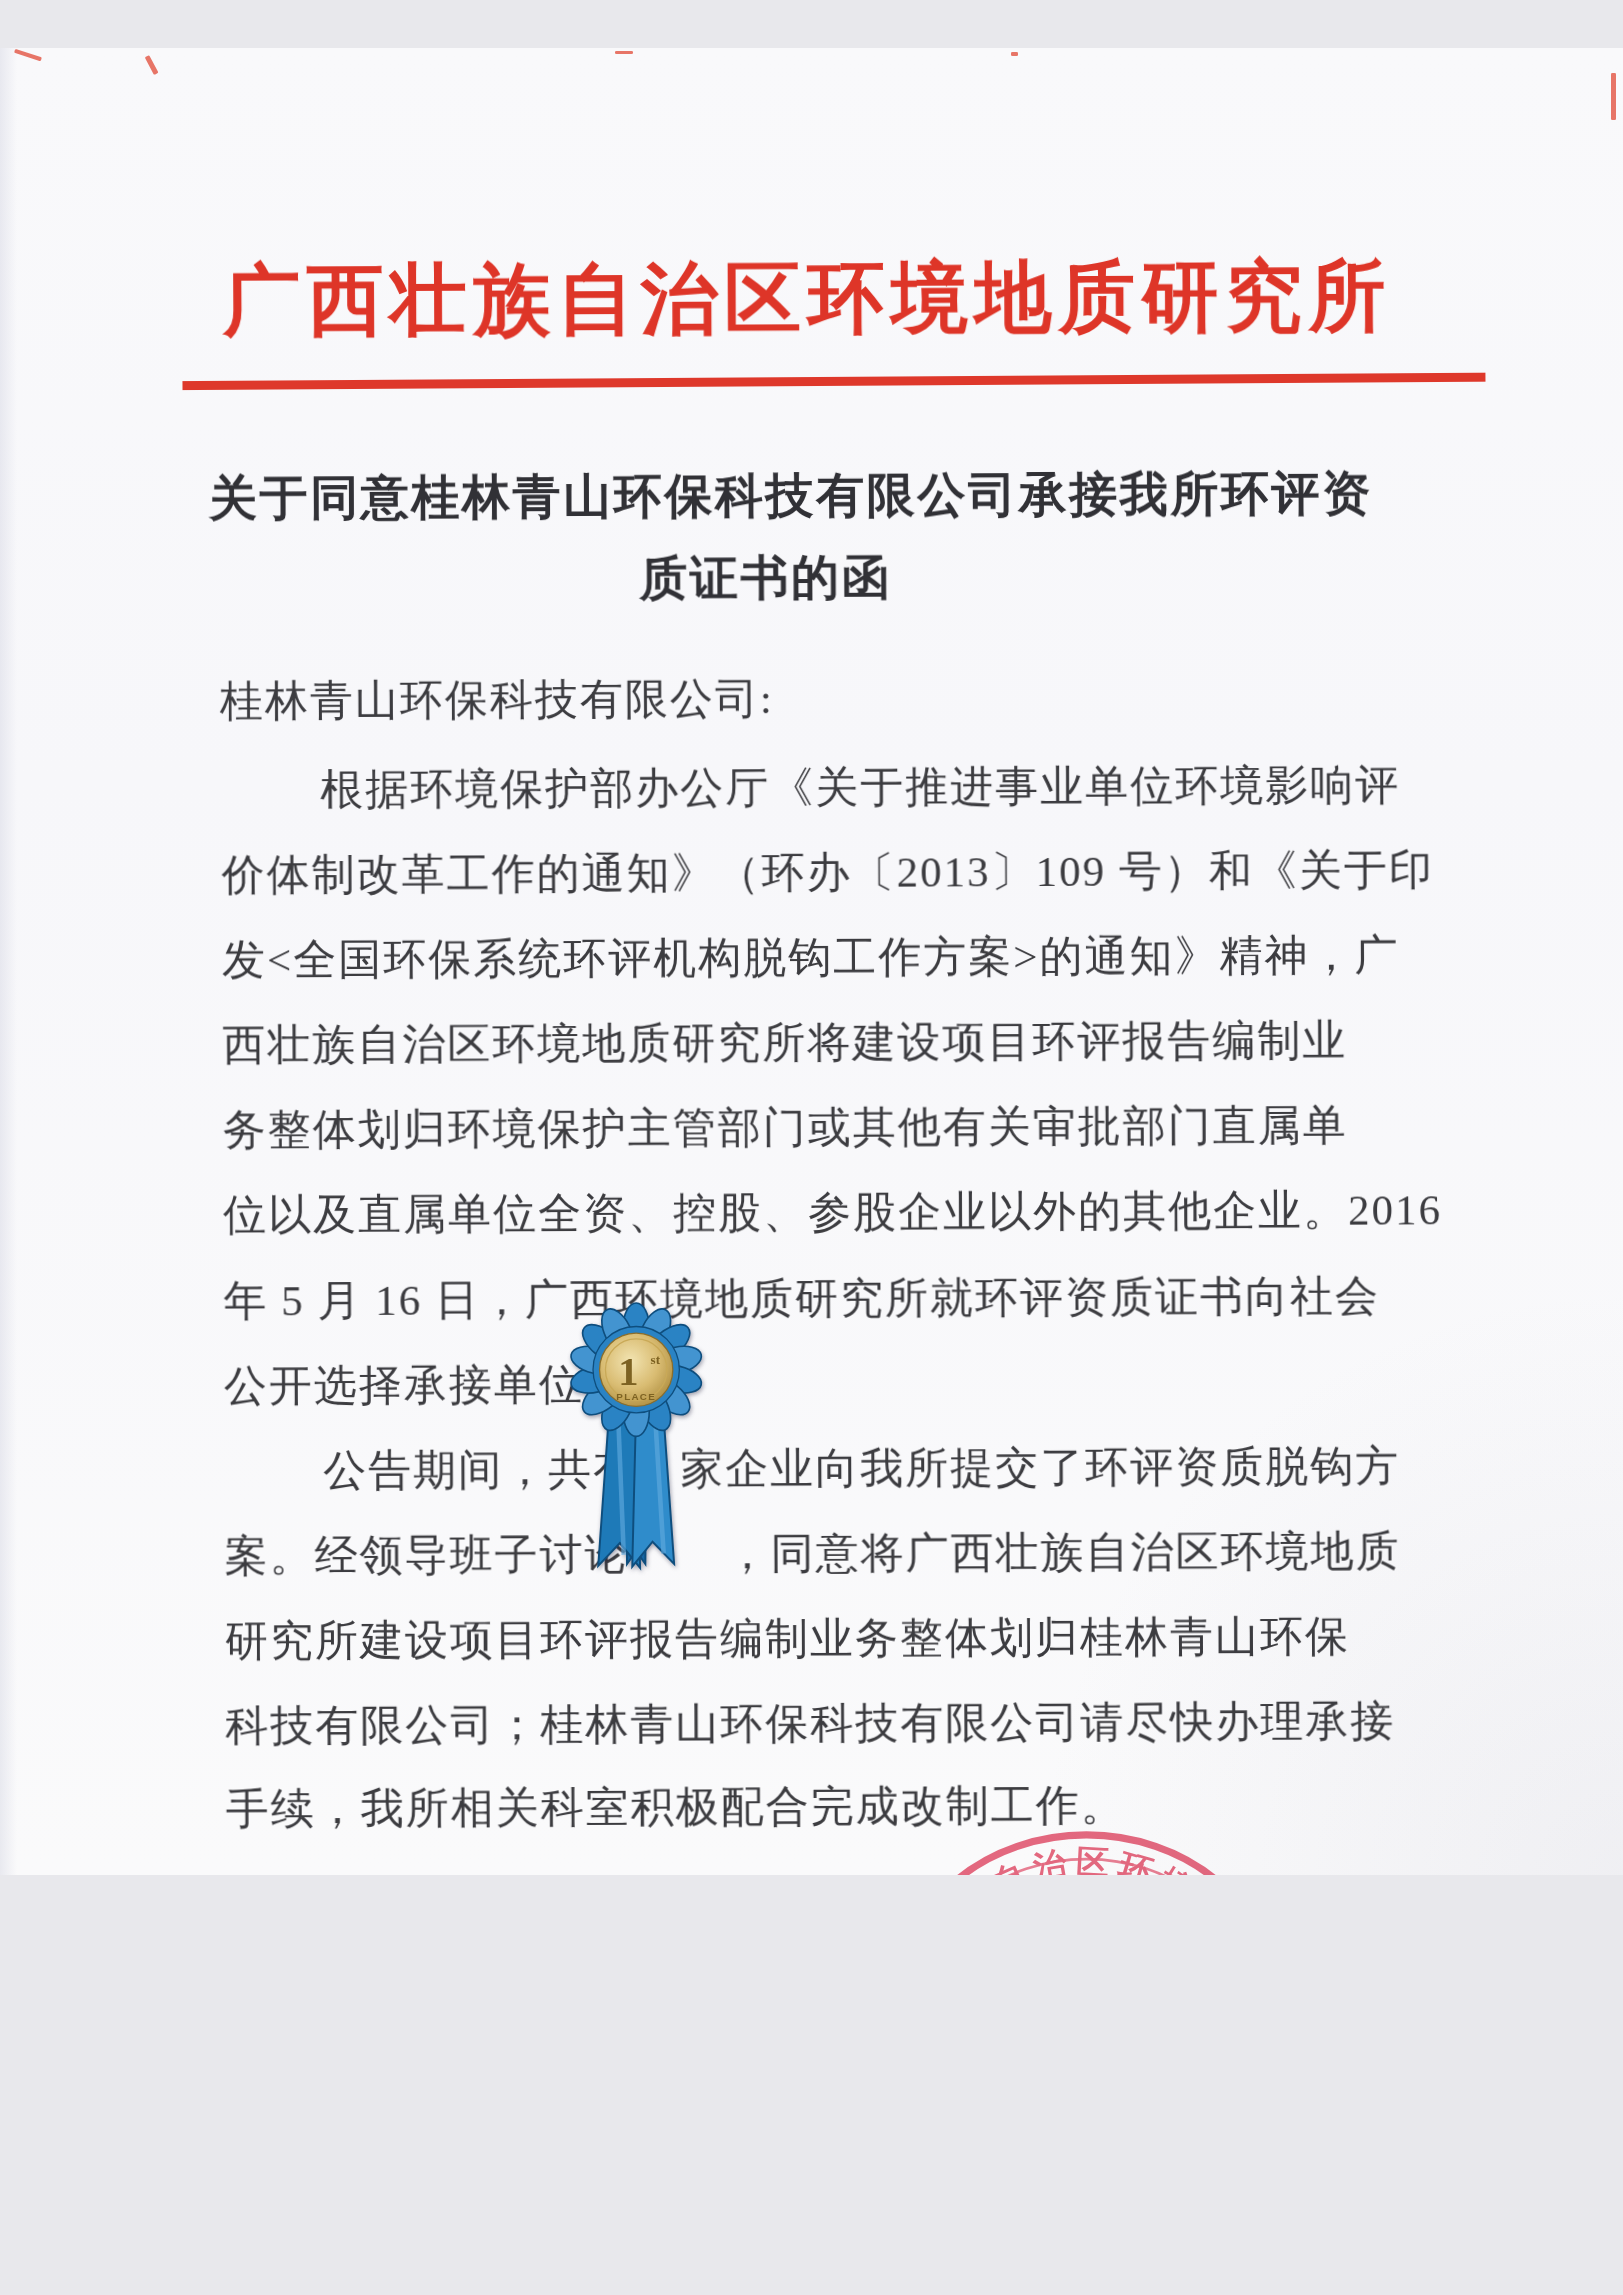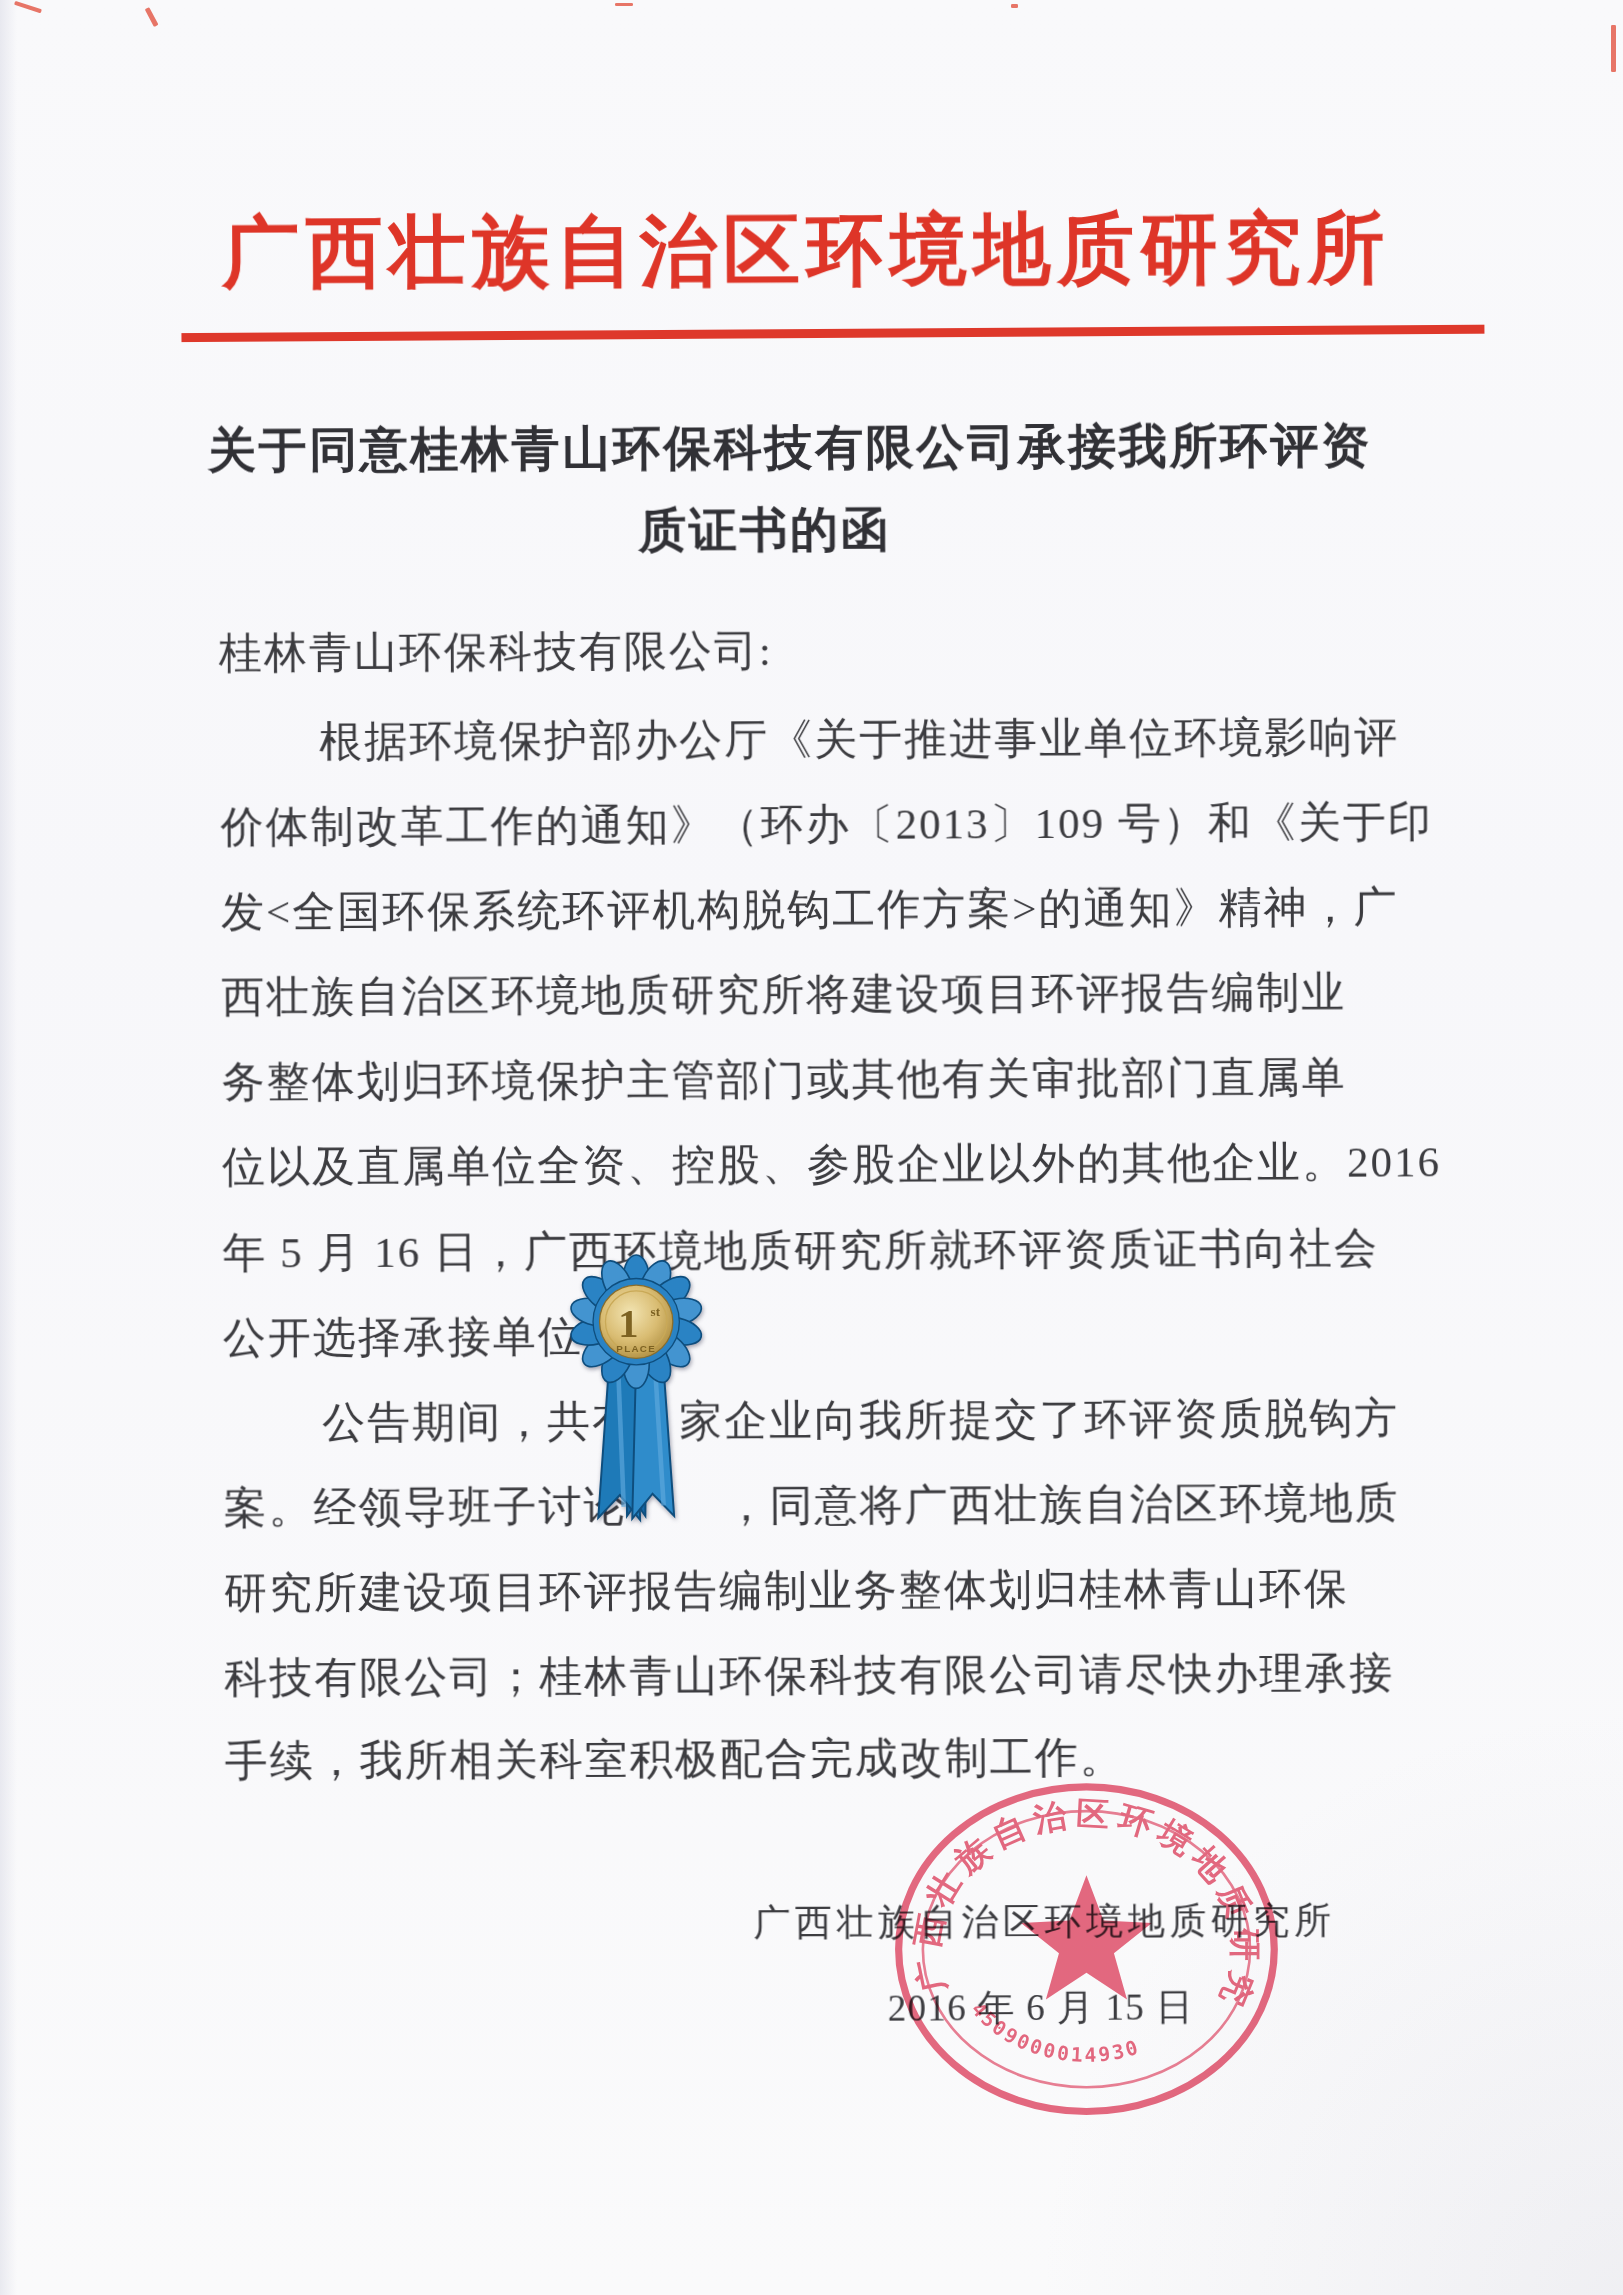--- a/index.html
+++ b/index.html
@@ -1,21 +1,22 @@
 <!DOCTYPE html>
 <html style="font-size:10.5px"><head>
 <meta charset="utf-8">
 <style>
   html,body{margin:0;padding:0;background:#e8e8ec;}
   #page{
     position:relative;
-    width:1623px;height:2295px;
+    width:1623px;height:1827px;
     background:linear-gradient(180deg,#f9f9fb 0%,#f7f7fa 40%,#fafafb 100%);
     overflow:hidden;
     font-family:"Liberation Serif","DejaVu Serif",serif;
+    margin-top:48px;
   }
   
   .edge-band{position:absolute;left:0;top:0;width:17px;height:100%;
     background:linear-gradient(90deg,rgba(200,202,218,.35),rgba(200,202,218,0));}
   .corner-shade{position:absolute;right:0;bottom:0;width:589px;height:589px;
     background:radial-gradient(circle at 100% 100%,rgba(190,190,205,.18),rgba(190,190,205,0) 70%);}
   .redmark{position:absolute;background:#e04836;opacity:.75;border-radius:1.3px;}
 
   .content{position:absolute;left:0;top:0;width:100%;height:100%;transform:rotate(-0.25deg);}
 

